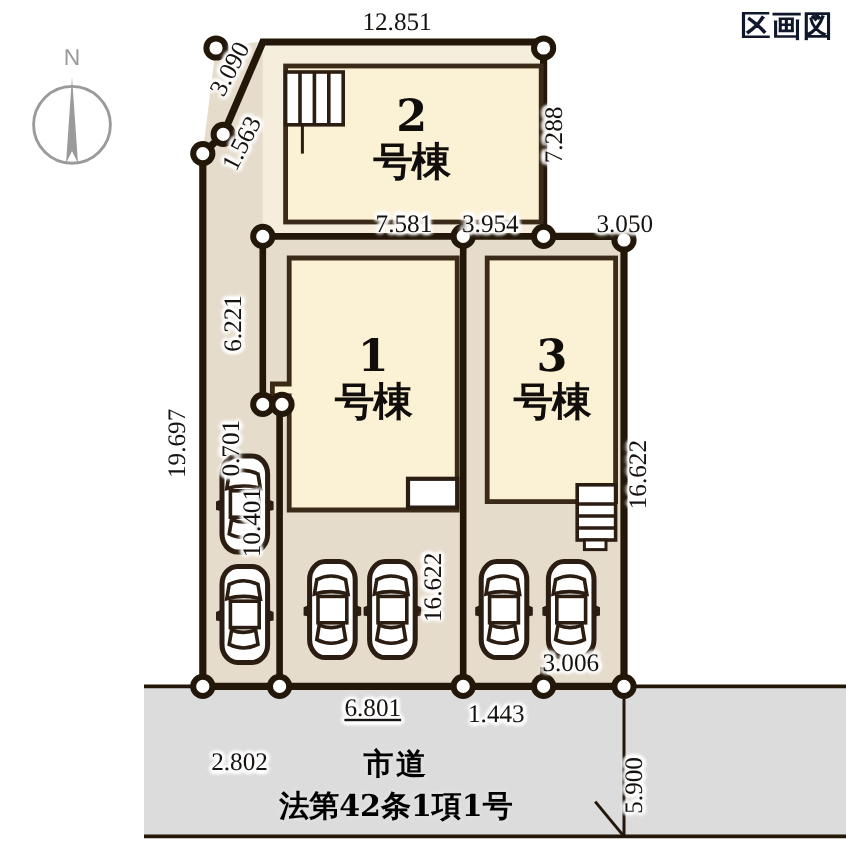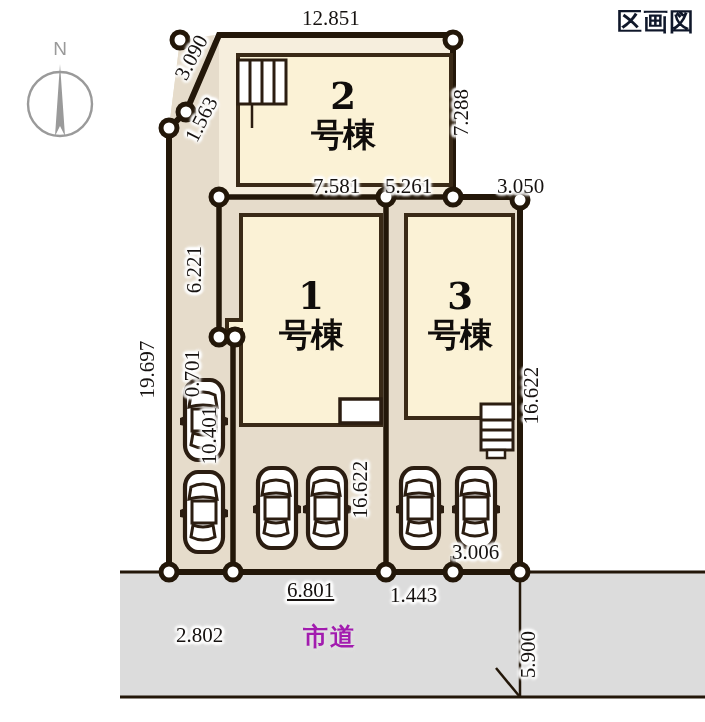--- a/index.html
+++ b/index.html
@@ -46,21 +46,21 @@
   .house-label{
     position:absolute;text-align:center;color:#100d0b;
     font-family:"DejaVu Serif","Liberation Serif",serif;
     line-height:1.0;
   }
   .house-label .num{display:block;font-size:37px;font-weight:700;}
   .house-label .kanji{display:block;font-size:33px;font-weight:700;margin-top:3px;letter-spacing:-1px;}
 
   
   .road-text{
-    position:absolute;text-align:center;color:#a21caf;
+    position:absolute;text-align:center;color:#000000;
     font-family:"DejaVu Serif","Liberation Serif",serif;
     text-shadow:2px 0 2px #e0e0e0,-2px 0 2px #e0e0e0,0 2px 2px #e0e0e0,0 -2px 2px #e0e0e0,
                 2px 2px 3px #e0e0e0,-2px -2px 3px #e0e0e0;
   }
   .road-text .l1{display:block;font-size:25px;font-weight:700;letter-spacing:2px;}
   .road-text .l2{display:block;font-size:25px;font-weight:700;margin-top:2px;letter-spacing:0px;}
 </style>
 </head>
 <body>
 
@@ -190,21 +190,21 @@
       <circle cx="453" cy="572" r="8"></circle>
       <circle cx="520" cy="572" r="8"></circle>
     </g>
   </svg>
 
   <div class="dim" style="left:302px;top:6px;">12.851</div>
   <div class="dim" style="left:168px;top:45px;transform:rotate(-62deg);">3.090</div>
   <div class="dim" style="left:178px;top:107px;transform:rotate(-63deg);">1.563</div>
   <div class="dim v" style="left:438px;top:100px;">7.288</div>
   <div class="dim" style="left:273px;top:174px;margin-left:40px;">7.581</div>
-  <div class="dim" style="left:385px;top:174px;">5.261</div>
+  <div class="dim" style="left:385px;top:174px;">3.954</div>
   <div class="dim" style="left:461px;top:174px;margin-left:36px;">3.050</div>
   <div class="dim v" style="left:119px;top:357px;">19.697</div>
   <div class="dim v" style="left:171px;top:257px;">6.221</div>
   <div class="dim v" style="left:169px;top:361px;">0.701</div>
   <div class="dim v" style="left:181px;top:423px;">10.401</div>
   <div class="dim v" style="left:332px;top:477px;">16.622</div>
   <div class="dim v" style="left:503px;top:383px;">16.622</div>
   <div class="dim" style="left:452px;top:540px;">3.006</div>
   <div class="dim" style="left:176px;top:583px;margin-top:40px;">2.802</div>
   <div class="dim" style="left:287px;top:578px;text-decoration:underline;">6.801</div>
@@ -219,15 +219,16 @@
     <span class="num">1</span>
     <span class="kanji">号棟</span>
   </div>
   <div class="house-label" style="left:395px;top:278px;width:130px;">
     <span class="num">3</span>
     <span class="kanji">号棟</span>
   </div>
 
   <div class="road-text" style="left:175px;top:620px;width:310px;">
     <span class="l1">市道</span>
+    <span class="l2">法第42条1項1号</span>
   </div>
 
 </div>
 
 </body></html>

